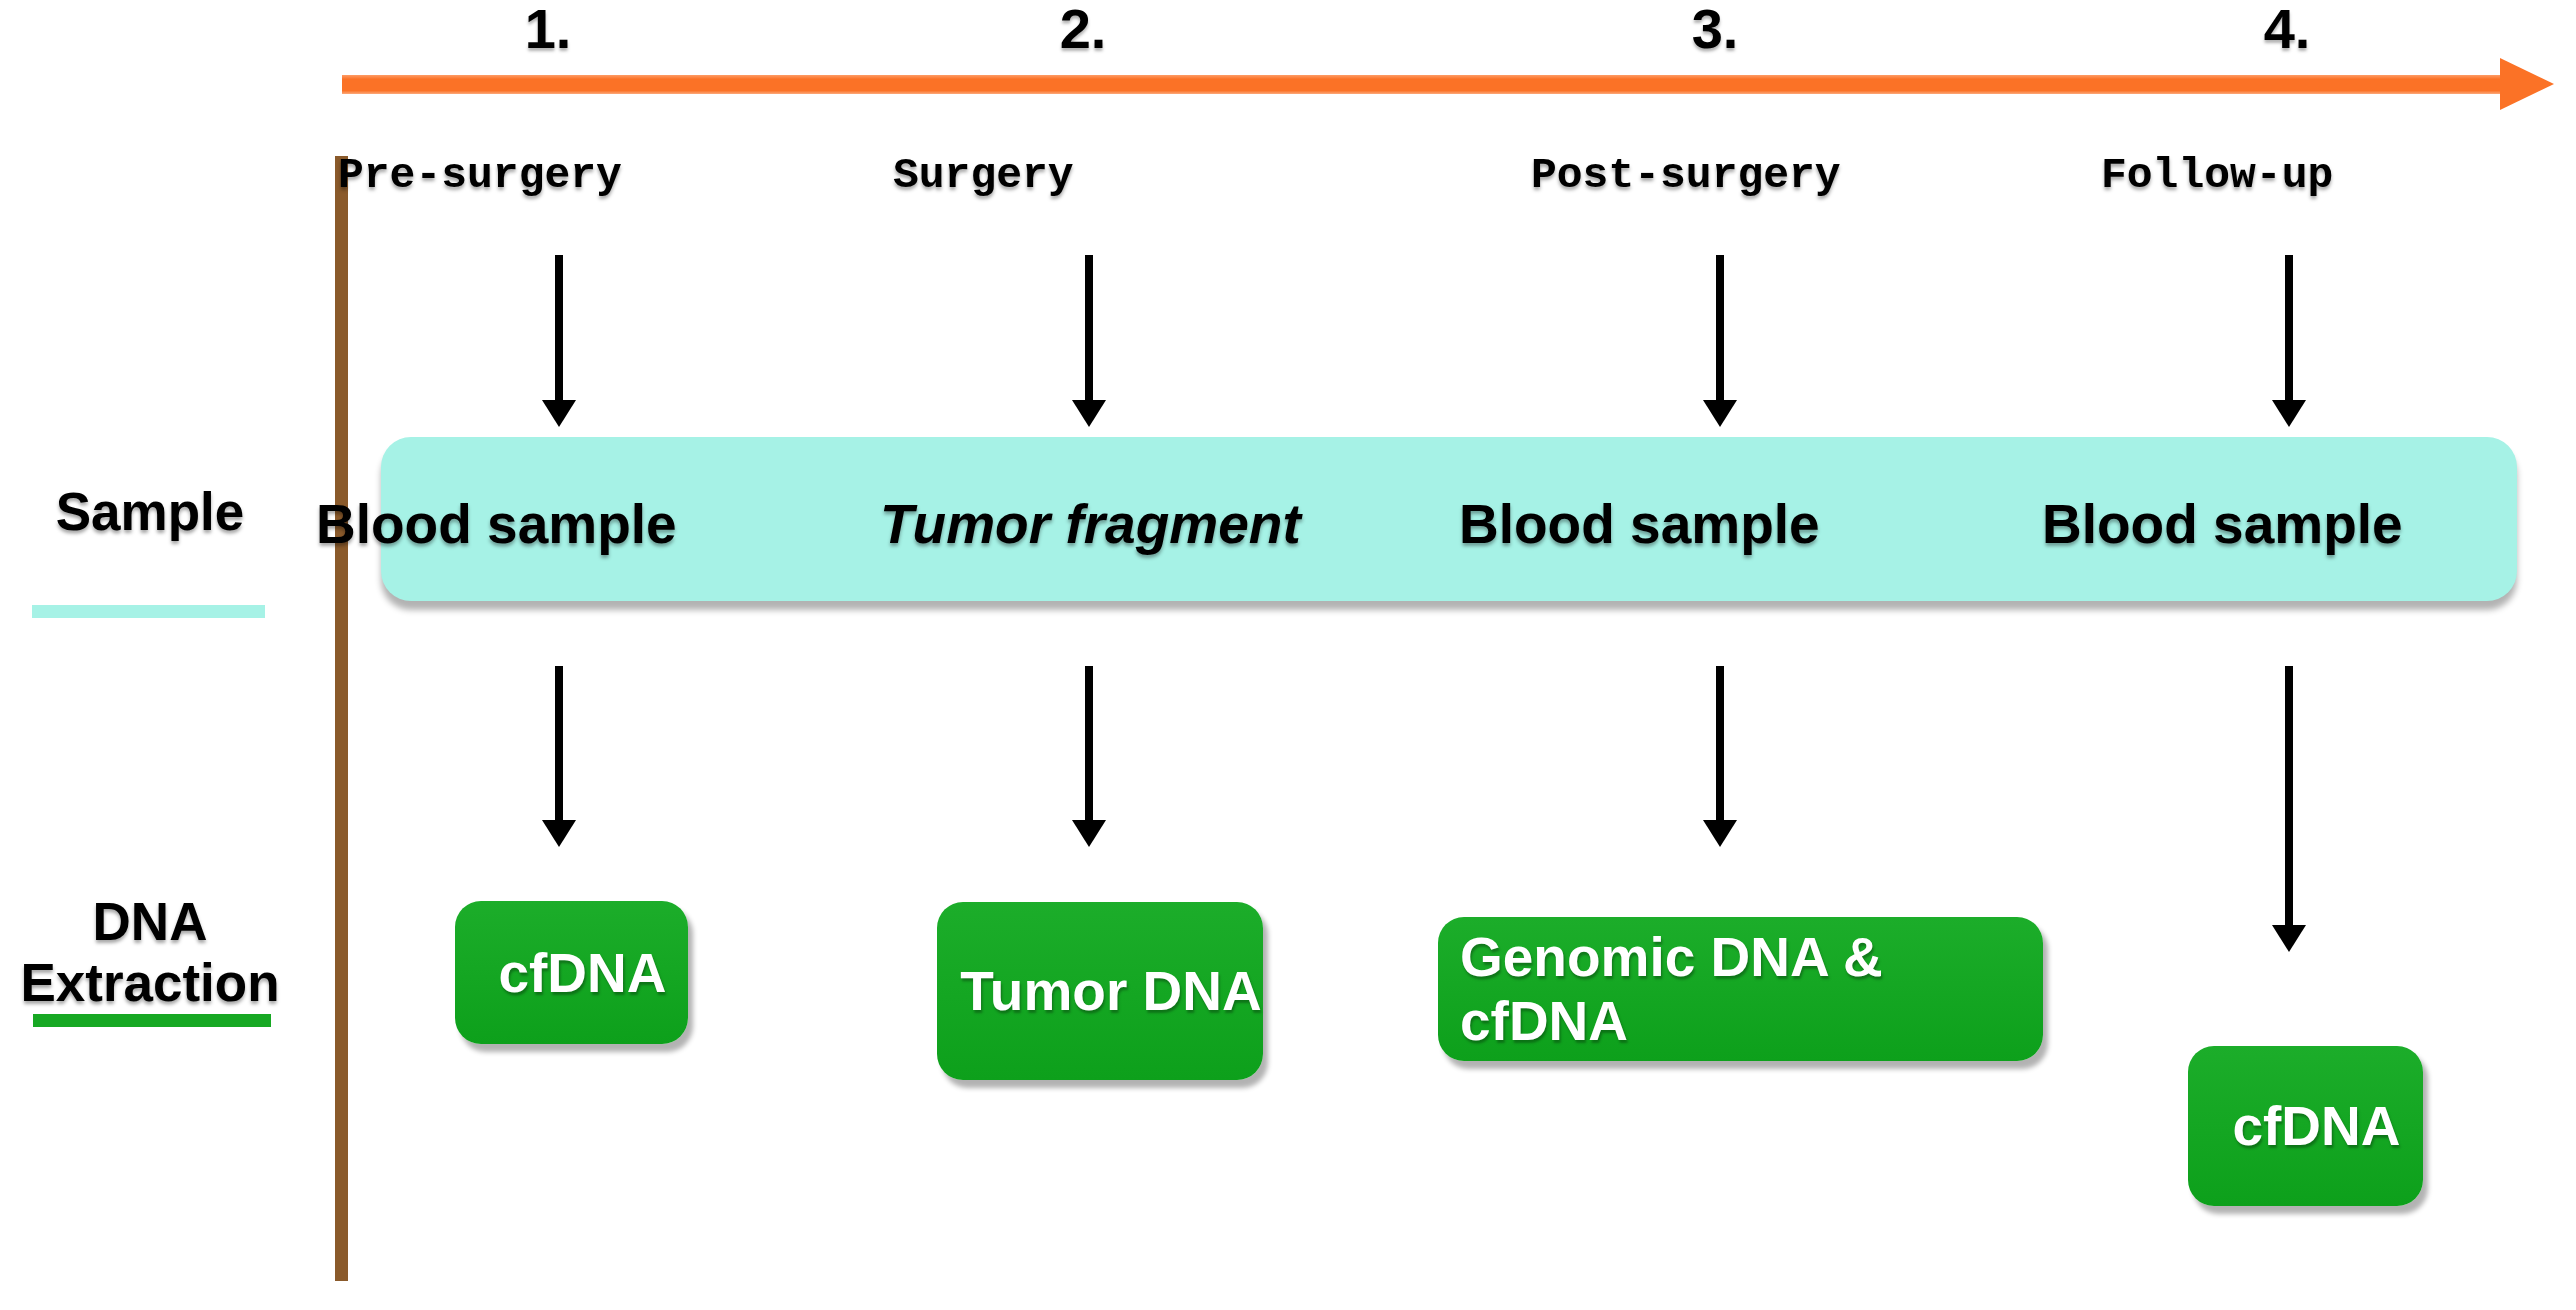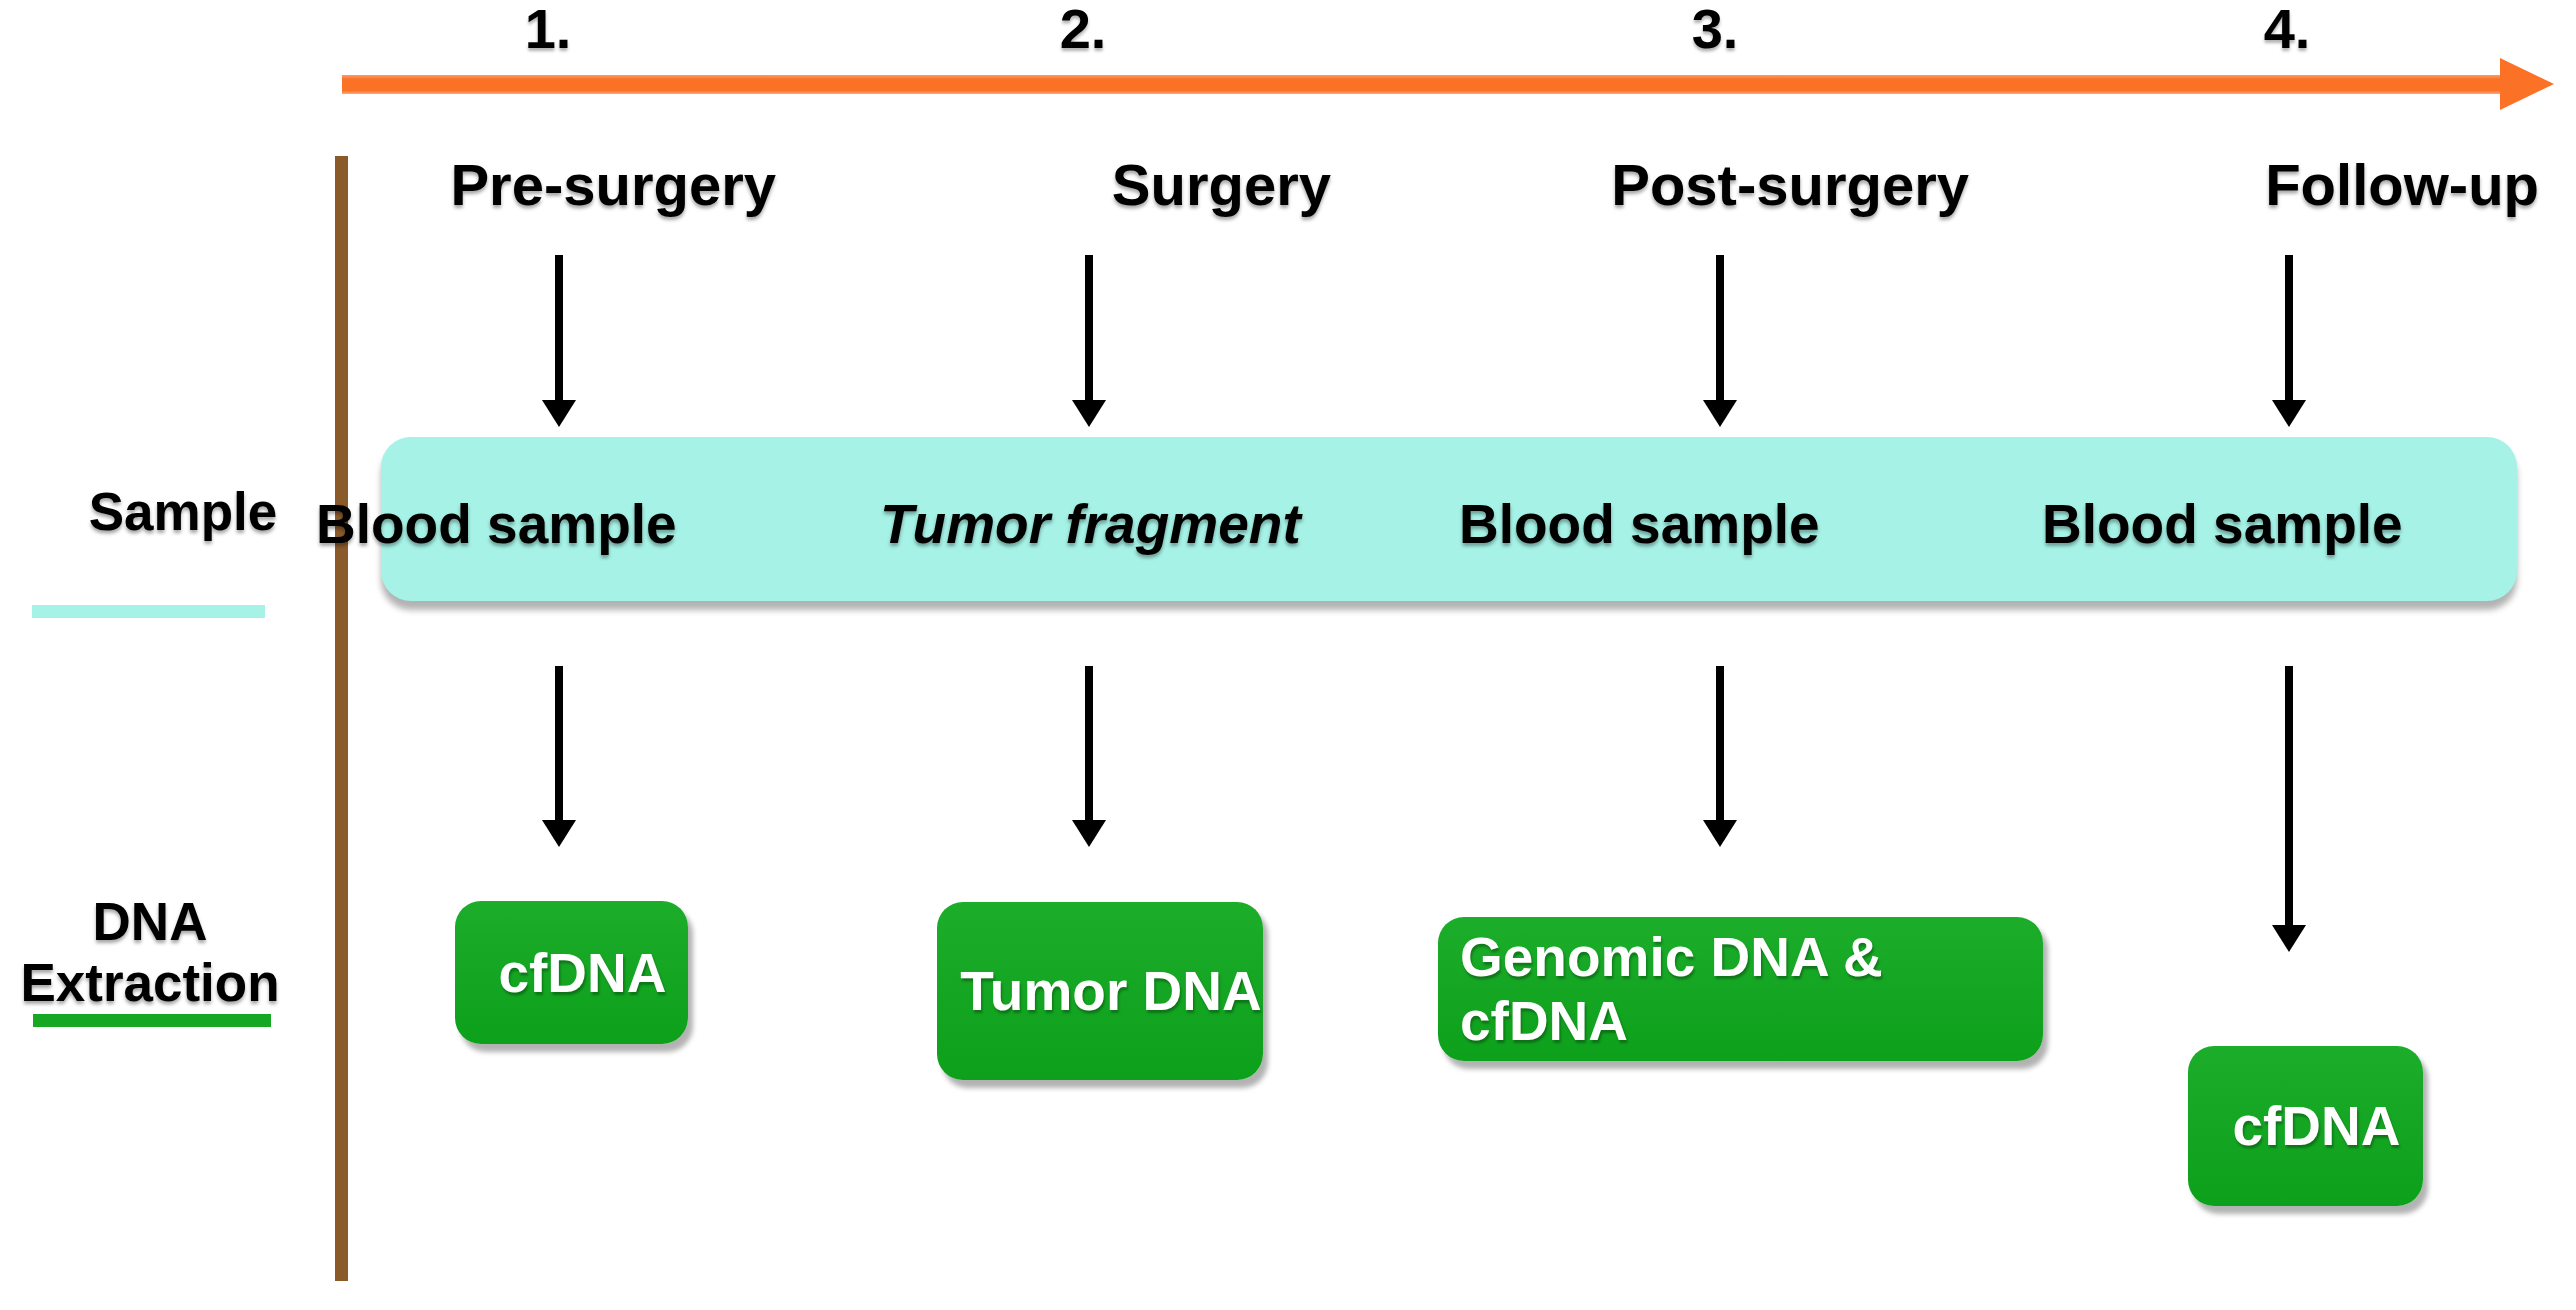--- a/index.html
+++ b/index.html
@@ -45,23 +45,24 @@
 
   
   .stage-axis{
     left:335px;top:156px;width:12.5px;height:1125px;
     background:var(--brown);
   }
 
   
   .stage-label{
     top:150px;width:438px;
-    font-size:58px;font-weight:bold;line-height:1.2;
-    text-align:right;
+    font-size:43px;font-weight:bold;line-height:1.2;
+    text-align:left;
     text-shadow:0 3.1px 3.8px rgba(0,0,0,0.35);
+    font-family:Liberation Mono, monospace;
   }
 
   
   .down-arrow{width:34px;}
   .down-arrow .shaft{
     margin:0 auto;width:8.8px;background:#000;
   }
   .down-arrow .head{
     width:0;height:0;margin:0 auto;
     border-left:17px solid transparent;
@@ -140,21 +141,21 @@
     <div class="shaft" style="height:145px;"></div>
     <div class="head"></div>
   </div>
 
 <div class="abs sample-bar"></div>
 <div class="abs bar-item" style="left:316px;">Blood sample</div>
 <div class="abs bar-item" style="left:880px;font-style:italic;">Tumor fragment</div>
 <div class="abs bar-item" style="left:1459px;">Blood sample</div>
 <div class="abs bar-item" style="left:2042px;">Blood sample</div>
 
-<div class="abs row-label" style="top:481px;margin-left:33px;">
+<div class="abs row-label" style="top:481px;">
   <div>Sample</div>
 </div>
 <div class="abs row-underline" style="left:32px;top:605px;width:233px;background:var(--teal-underline);"></div>
 
 <div class="abs down-arrow" style="left:542px;top:666px;">
     <div class="shaft" style="height:154px;"></div>
     <div class="head"></div>
   </div>
 <div class="abs down-arrow" style="left:1072px;top:666px;">
     <div class="shaft" style="height:154px;"></div>

